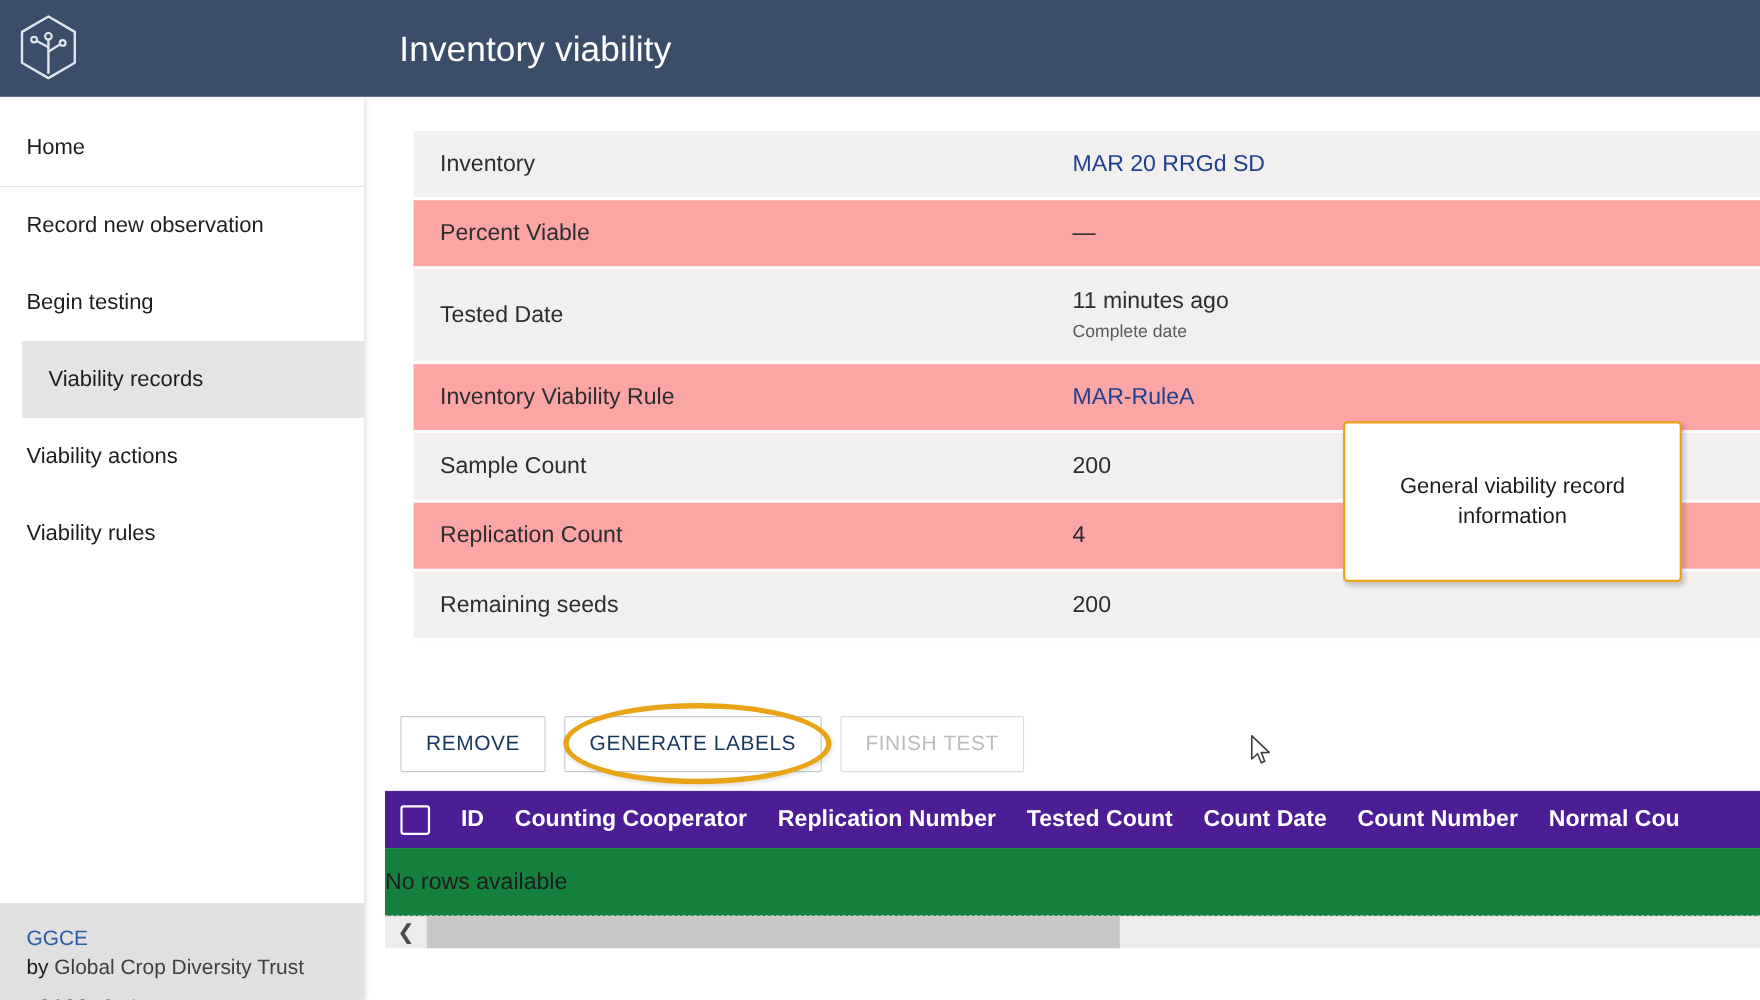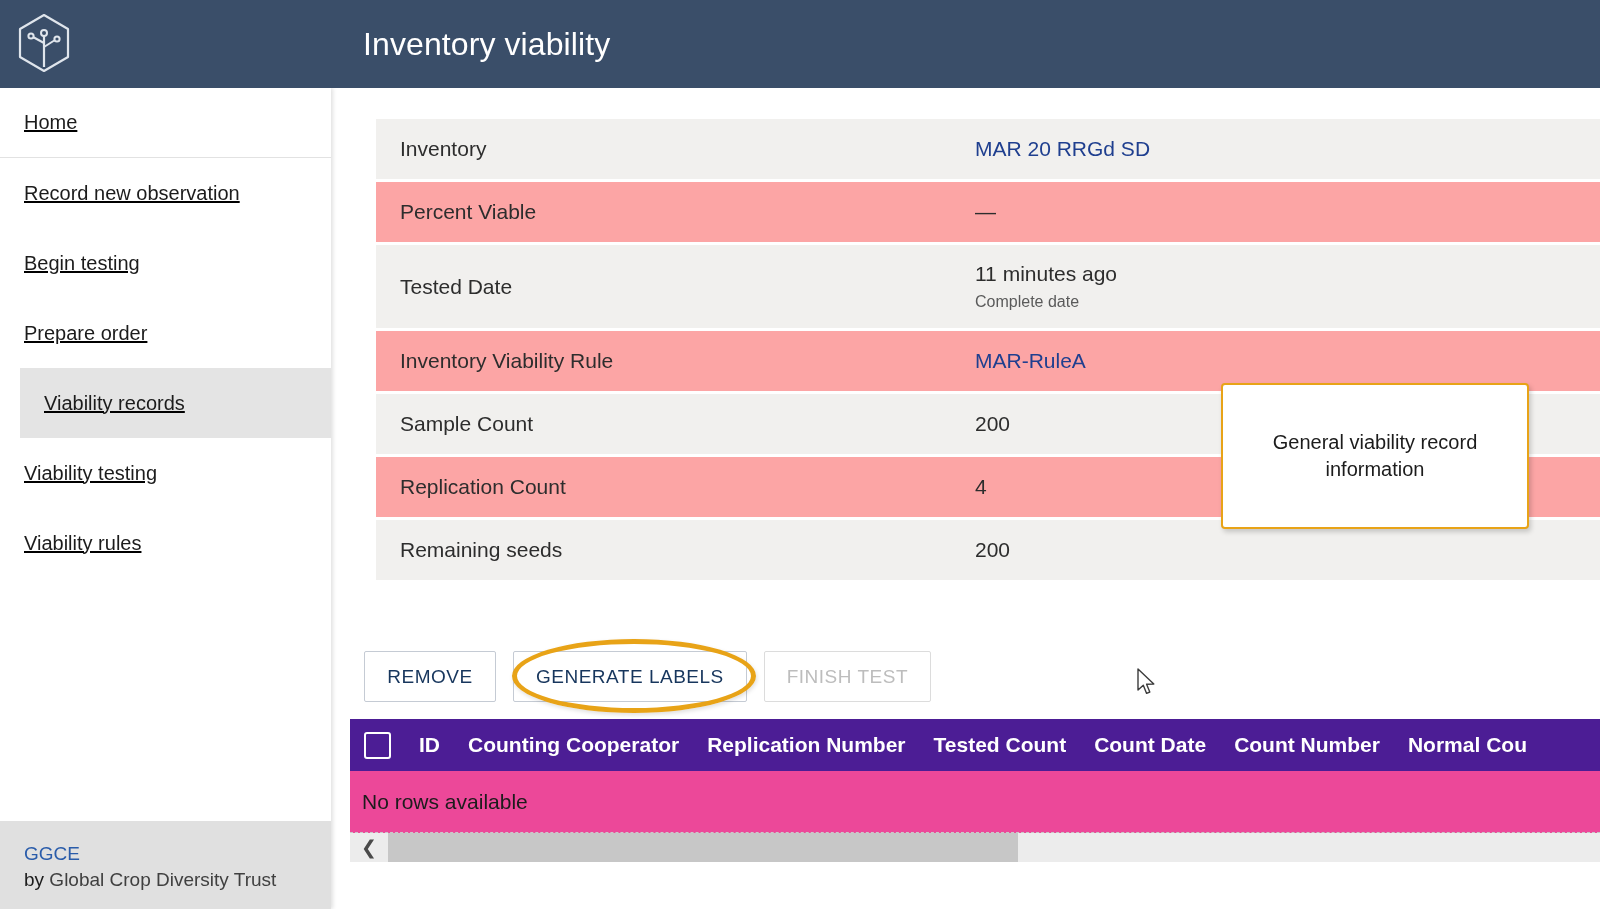--- a/index.html
+++ b/index.html
@@ -56,22 +56,21 @@
     width: 331px;
     height: 821px;
     background: #ffffff;
     box-shadow: 2px 0 4px rgba(0,0,0,0.12);
     z-index: 20;
     display: flex;
     flex-direction: column;
   }
   .nav {
     flex: 0 0 auto;
-    padding-top: 0;
-    text-decoration: underline;
+    padding-top: 12px;
   }
   .nav-item {
     height: 70px;
     display: flex;
     align-items: center;
     padding-left: 24px;
     font-size: 20px;
     color: #1c1c1c;
     cursor: pointer;
     background: transparent;
@@ -214,25 +213,24 @@
   }
   .grid-col {
     color: #ffffff;
     font-size: 21px;
     font-weight: bold;
     margin-left: 28px;
     flex: 0 0 auto;
     cursor: pointer;
   }
   .grid-body {
-    background: #ec4899;
+    background: #15803d;
     height: 62px;
     display: flex;
     align-items: center;
-    padding-left: 12px;
     border-bottom: 1px dashed #c9c9c9;
   }
   .grid-empty {
     font-size: 21px;
     color: #1c1c1c;
   }
   .hscroll {
     height: 29px;
     background: #ececec;
     display: flex;
@@ -331,28 +329,25 @@
     <nav class="nav">
       <div class="nav-item divider-below">
         <span>Home</span>
       </div>
       <div class="nav-item">
         <span>Record new observation</span>
       </div>
       <div class="nav-item">
         <span>Begin testing</span>
       </div>
-      <div class="nav-item">
-        <span>Prepare order</span>
-      </div>
       <div class="nav-item active">
         <span>Viability records</span>
       </div>
       <div class="nav-item">
-        <span>Viability testing</span>
+        <span>Viability actions</span>
       </div>
       <div class="nav-item">
         <span>Viability rules</span>
       </div>
     </nav>
 
     <div class="sidebar-spacer"></div>
 
     <div class="sidebar-footer">
       <div class="footer-brand">GGCE</div>

